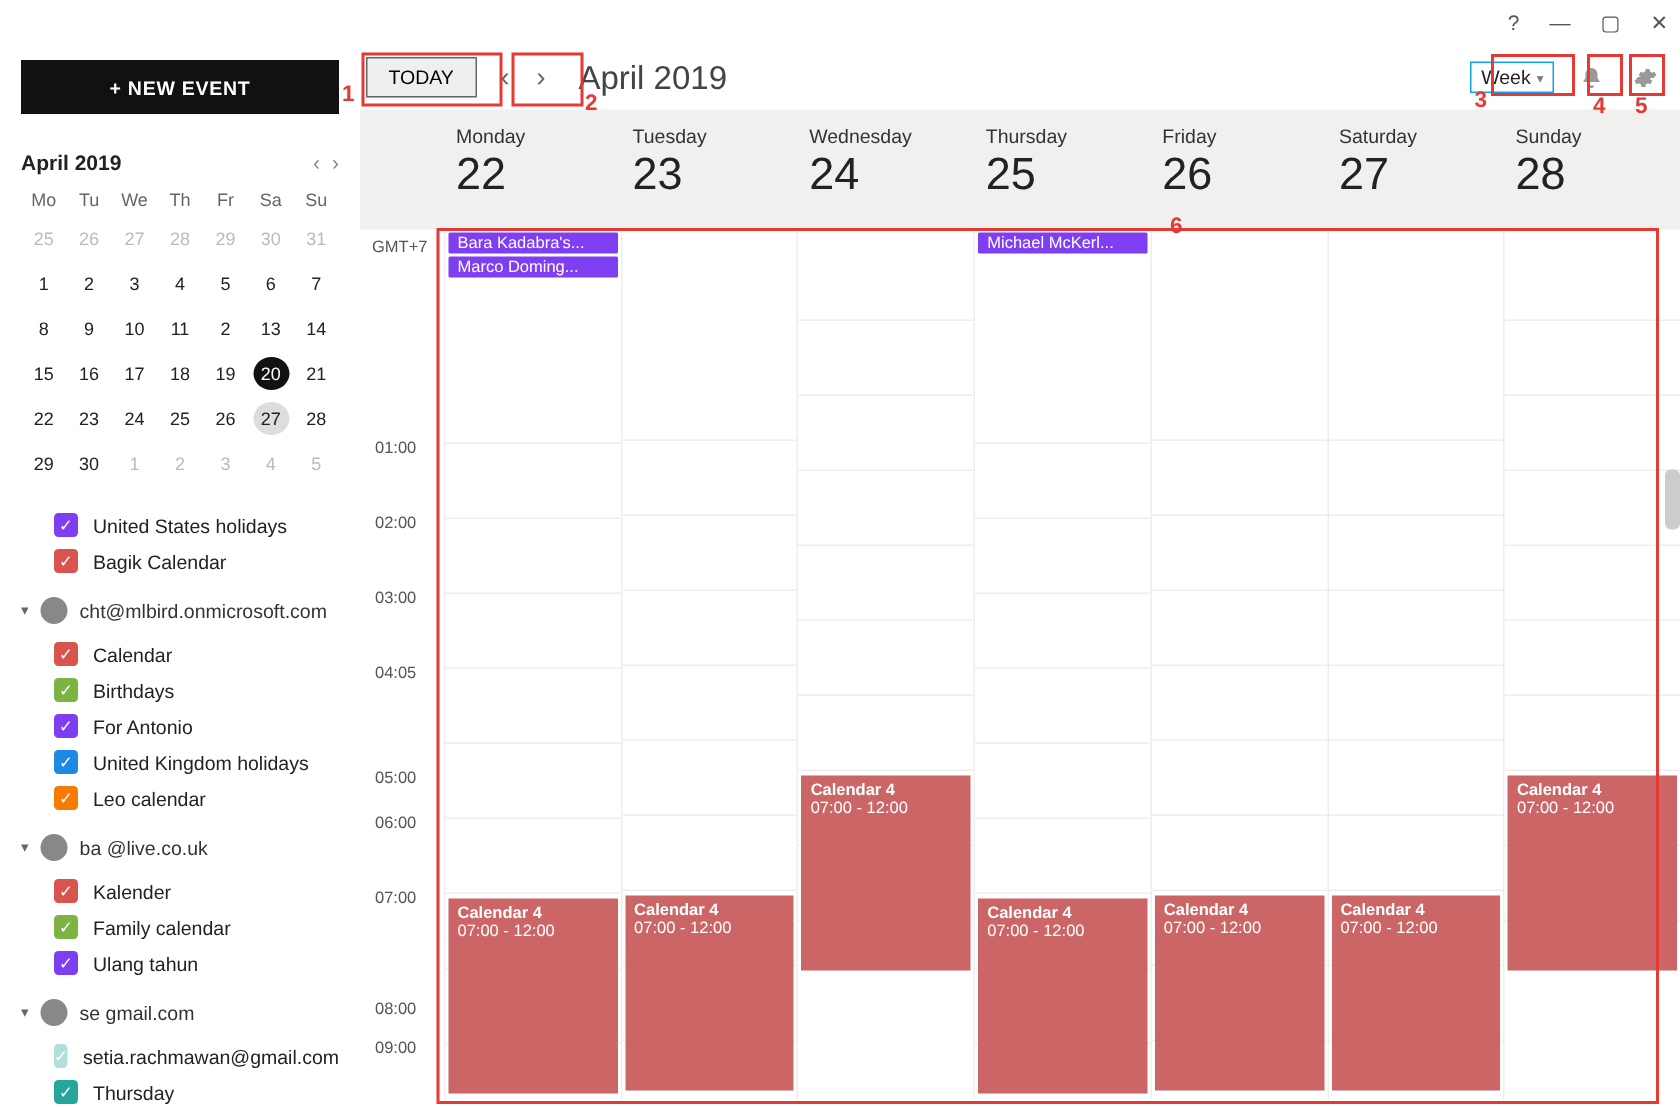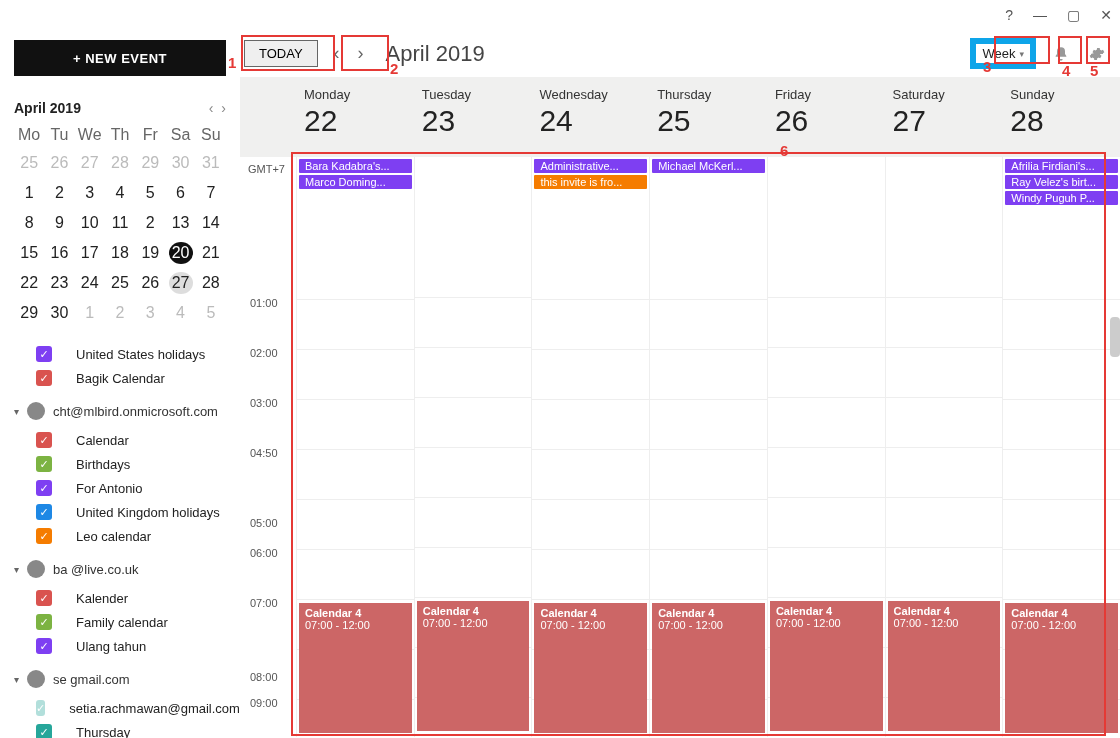--- a/index.html
+++ b/index.html
@@ -19,48 +19,48 @@
   
   .app { display:flex; height:708px;}
   .sidebar { width:240px; padding:10px 14px 0 14px; }
   .content { flex:1; position:relative; }
   
   .new-event { background:#111; color:#fff; height:36px; display:flex; align-items:center; justify-content:center; font-weight:600; letter-spacing:.5px; cursor:pointer;}
   
   .mini-head { display:flex; align-items:center; justify-content:space-between; margin-top:24px; }
   .mini-head h3 { font-size:14px; font-weight:600; }
   .mini-nav { color:#888; display:flex; gap:8px; font-size:14px;}
-  .mini-grid { margin-top:10px; display:grid; grid-template-columns:repeat(7,1fr); text-align:center; row-gap:8px; font-size:16px;}
+  .mini-grid { margin-top:10px; display:grid; grid-template-columns:repeat(7,1fr); text-align:center; row-gap:8px; font-size:12px;}
   .mini-grid .hdr { color:#666; }
   .mini-grid .dim { color:#bbb; }
   .mini-grid .day { width:24px; height:22px; line-height:22px; margin:0 auto; border-radius:50%; }
   .mini-grid .today { background:#111; color:#fff; }
   .mini-grid .sel { background:#ddd; }
   
   .cal-list { margin-top:18px; }
   .acct { display:flex; align-items:center; gap:8px; margin:12px 0 8px 0; color:#333; }
   .acct .chevron { color:#666; font-size:10px; }
   .acct .avatar { width:18px; height:18px; border-radius:50%; background:#888; display:inline-flex; align-items:center; justify-content:center; color:#fff; font-size:10px;}
-  .cal-item { display:flex; align-items:center; gap:24px; padding:4px 0 4px 22px; }
+  .cal-item { display:flex; align-items:center; gap:10px; padding:4px 0 4px 22px; }
   .chk { width:16px; height:16px; border-radius:3px; display:inline-flex; align-items:center; justify-content:center; color:#fff; font-size:11px;}
   .chk::after { content:"✓"; }
   .c-red { background:#d9534f;}
   .c-green { background:#7cb342;}
   .c-purple { background:#7e3ff2;}
   .c-blue { background:#1e88e5;}
   .c-orange { background:#f57c00;}
   .c-teal { background:#b2dfdb;}
   .c-tealfill { background:#26a69a;}
   
   .toolbar { display:flex; align-items:center; padding:8px 12px 8px 4px; gap:14px;}
   .btn-today { border:1px solid #666; padding:5px 14px; font-size:13px;}
   .arrow-btn { color:#666; font-size:18px; padding:0 2px;}
   .month-title { font-size:22px; color:#444; margin-left:6px;}
   .spacer { flex:1;}
-  .view-picker { border:6px solid #0ea5e9; padding:2px 6px; display:flex; align-items:center; gap:4px; font-size:13px;}
+  .view-picker { border:1px solid #0ea5e9; padding:2px 6px; display:flex; align-items:center; gap:4px; font-size:13px;}
   .tri { font-size:9px; color:#777;}
   .icon-btn { width:22px; height:22px; display:flex; align-items:center; justify-content:center; color:#999;}
   .icon-btn svg { width:16px; height:16px; fill:#999;}
   
   .annot { position:absolute; border:2px solid #e53935; pointer-events:none;}
   .annot-label { position:absolute; color:#e53935; font-weight:600; font-size:15px; }
   
   .days-header { display:flex; background:#f0f0ef; height:80px; padding-left:56px;}
   .day-col-head { flex:1; padding:10px 0 12px 8px;}
   .day-col-head .dow { font-size:13px; color:#333;}
@@ -279,21 +279,21 @@
         </div>
       </div>
 
     <div class="grid-wrap">
       <div class="time-gutter">
         <span class="tz">GMT+7</span>
         <div id="time-labels">
             <div class="time-label" style="top: 140px;">01:00</div>
             <div class="time-label" style="top: 190px;">02:00</div>
             <div class="time-label" style="top: 240px;">03:00</div>
-            <div class="time-label" style="top: 290px;">04:50</div>
+            <div class="time-label" style="top: 290px;">04:05</div>
             <div class="time-label" style="top: 360px;">05:00</div>
             <div class="time-label" style="top: 390px;">06:00</div>
             <div class="time-label" style="top: 440px;">07:00</div>
             <div class="time-label" style="top: 514px;">08:00</div>
             <div class="time-label" style="top: 540px;">09:00</div>
           </div>
       </div>
       <div class="day-columns" id="day-columns">
           <div class="day-col">
             <div class="allday-area">
@@ -322,24 +322,20 @@
               <div class="hour-line" style="top: 210px;"></div>
               <div class="hour-line" style="top: 260px;"></div>
               <div class="hour-line" style="top: 310px;"></div>
               <div class="hour-line" style="top: 360px;"></div>
               <div class="hour-line" style="top: 410px;"></div>
               <div class="hour-line" style="top: 460px;"></div>
               <div class="timed-ev" style="top: 364px; height: 130px;"><span class="ttl">Calendar 4</span><span>07:00 - 12:00</span></div>
             </div>
           </div>
           <div class="day-col">
-            <div class="allday-area">
-              <div class="allday-ev">Administrative...</div>
-              <div class="allday-ev orange">this invite is fro...</div>
-            </div>
             <div class="hour-area">
               <div class="hour-line" style="top: 60px;"></div>
               <div class="hour-line" style="top: 110px;"></div>
               <div class="hour-line" style="top: 160px;"></div>
               <div class="hour-line" style="top: 210px;"></div>
               <div class="hour-line" style="top: 260px;"></div>
               <div class="hour-line" style="top: 310px;"></div>
               <div class="hour-line" style="top: 360px;"></div>
               <div class="hour-line" style="top: 410px;"></div>
               <div class="hour-line" style="top: 460px;"></div>
@@ -387,25 +383,20 @@
               <div class="hour-line" style="top: 210px;"></div>
               <div class="hour-line" style="top: 260px;"></div>
               <div class="hour-line" style="top: 310px;"></div>
               <div class="hour-line" style="top: 360px;"></div>
               <div class="hour-line" style="top: 410px;"></div>
               <div class="hour-line" style="top: 460px;"></div>
               <div class="timed-ev" style="top: 364px; height: 130px;"><span class="ttl">Calendar 4</span><span>07:00 - 12:00</span></div>
             </div>
           </div>
           <div class="day-col">
-            <div class="allday-area">
-              <div class="allday-ev">Afrilia Firdiani's...</div>
-              <div class="allday-ev">Ray Velez's birt...</div>
-              <div class="allday-ev">Windy Puguh P...</div>
-            </div>
             <div class="hour-area">
               <div class="hour-line" style="top: 60px;"></div>
               <div class="hour-line" style="top: 110px;"></div>
               <div class="hour-line" style="top: 160px;"></div>
               <div class="hour-line" style="top: 210px;"></div>
               <div class="hour-line" style="top: 260px;"></div>
               <div class="hour-line" style="top: 310px;"></div>
               <div class="hour-line" style="top: 360px;"></div>
               <div class="hour-line" style="top: 410px;"></div>
               <div class="hour-line" style="top: 460px;"></div>

